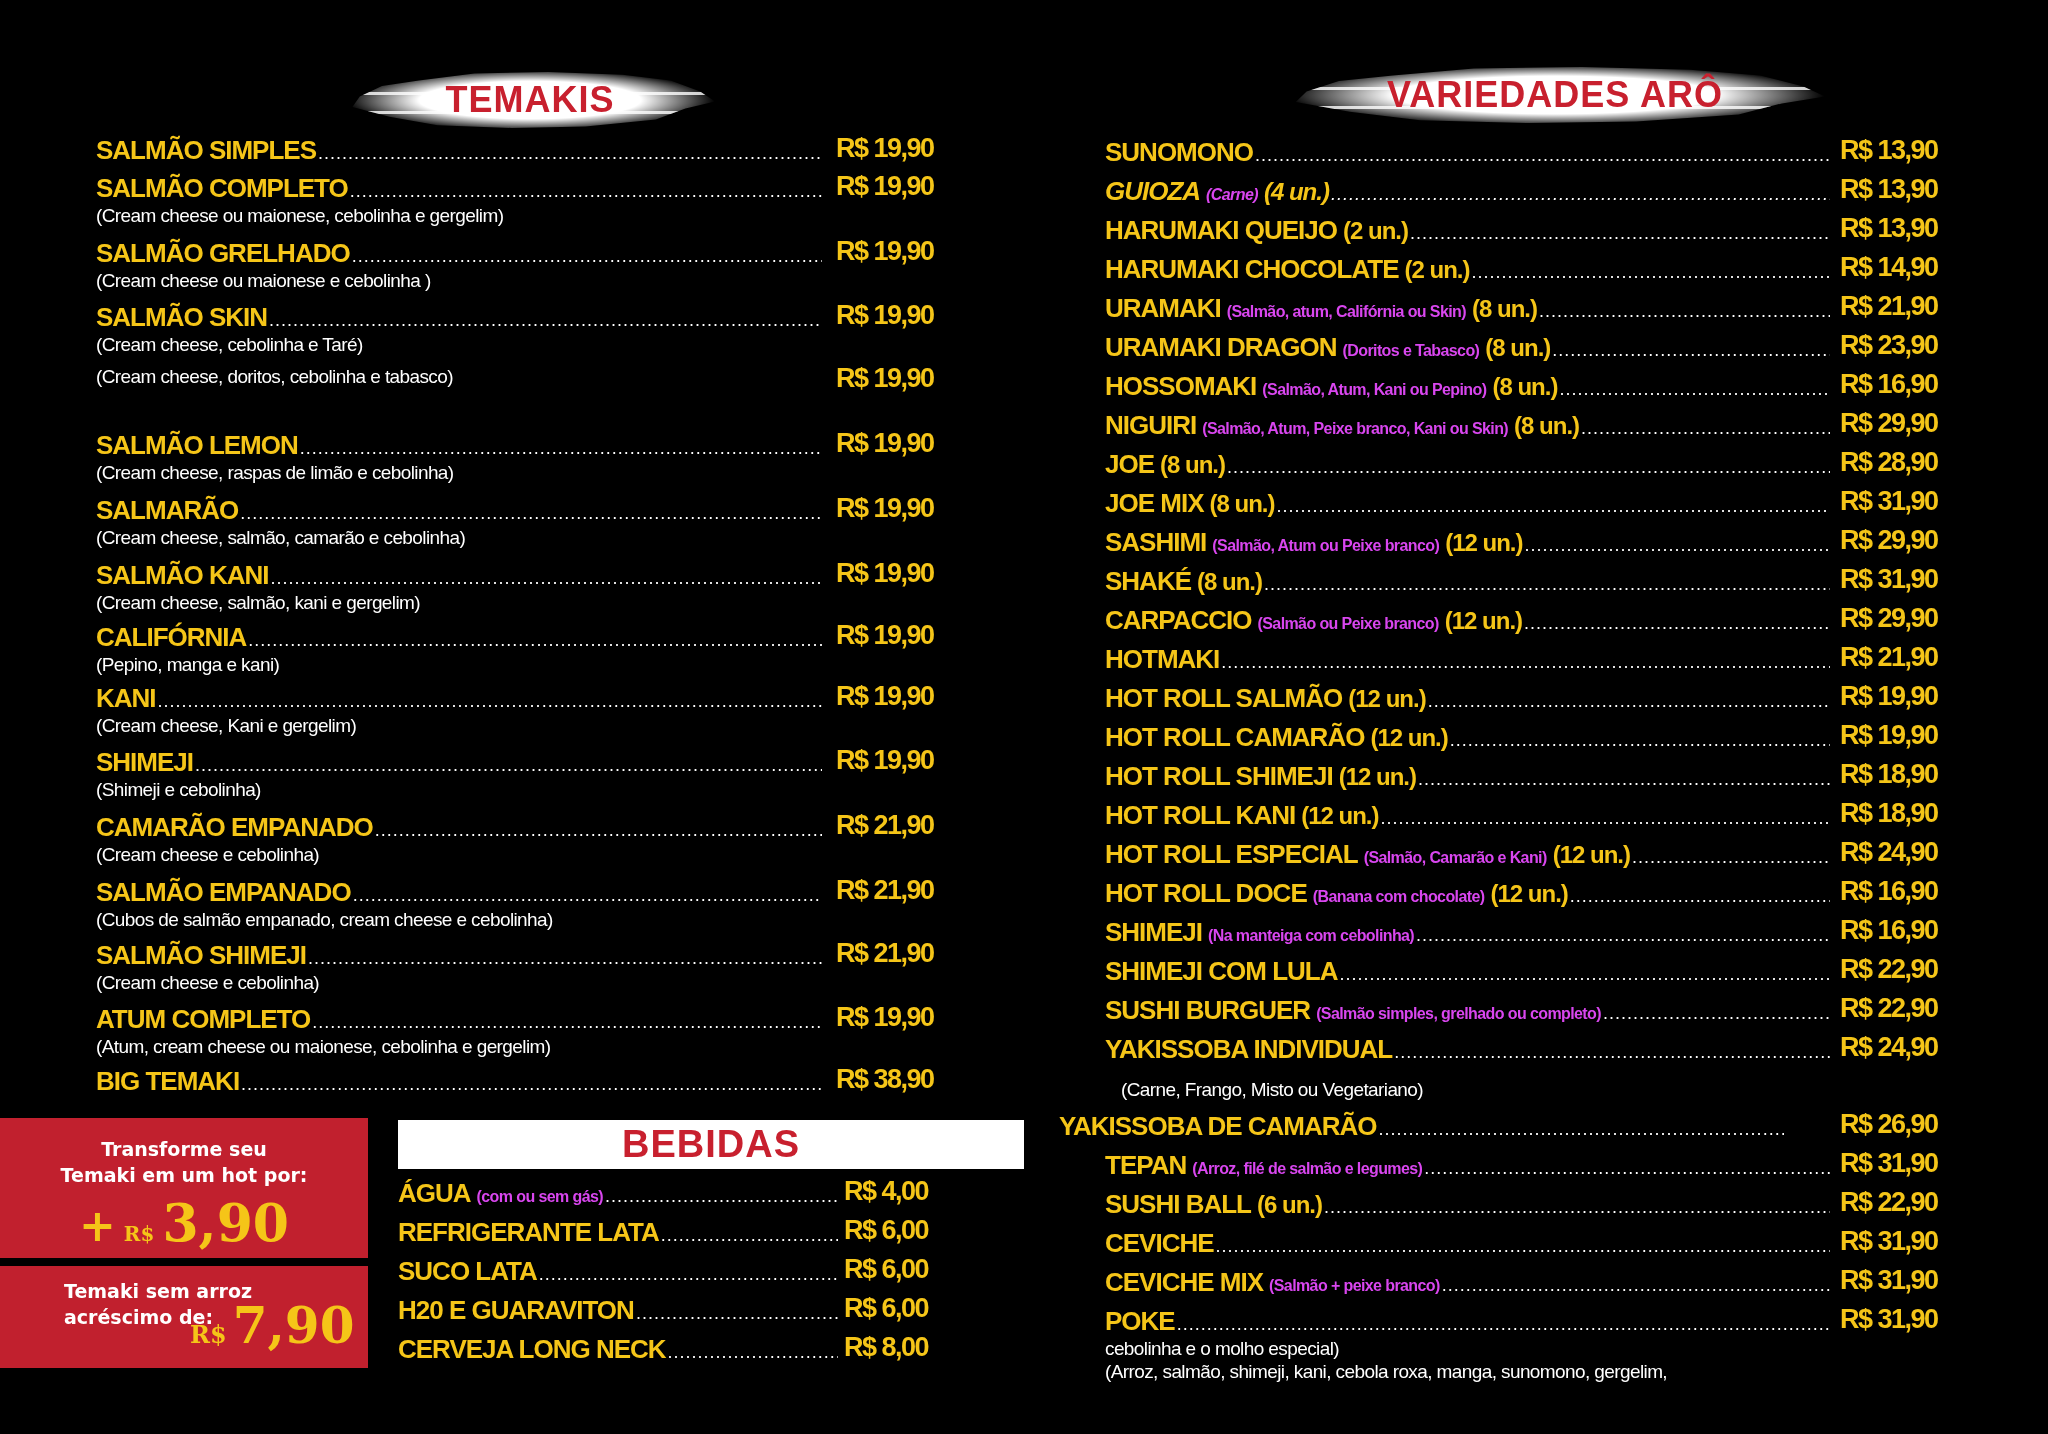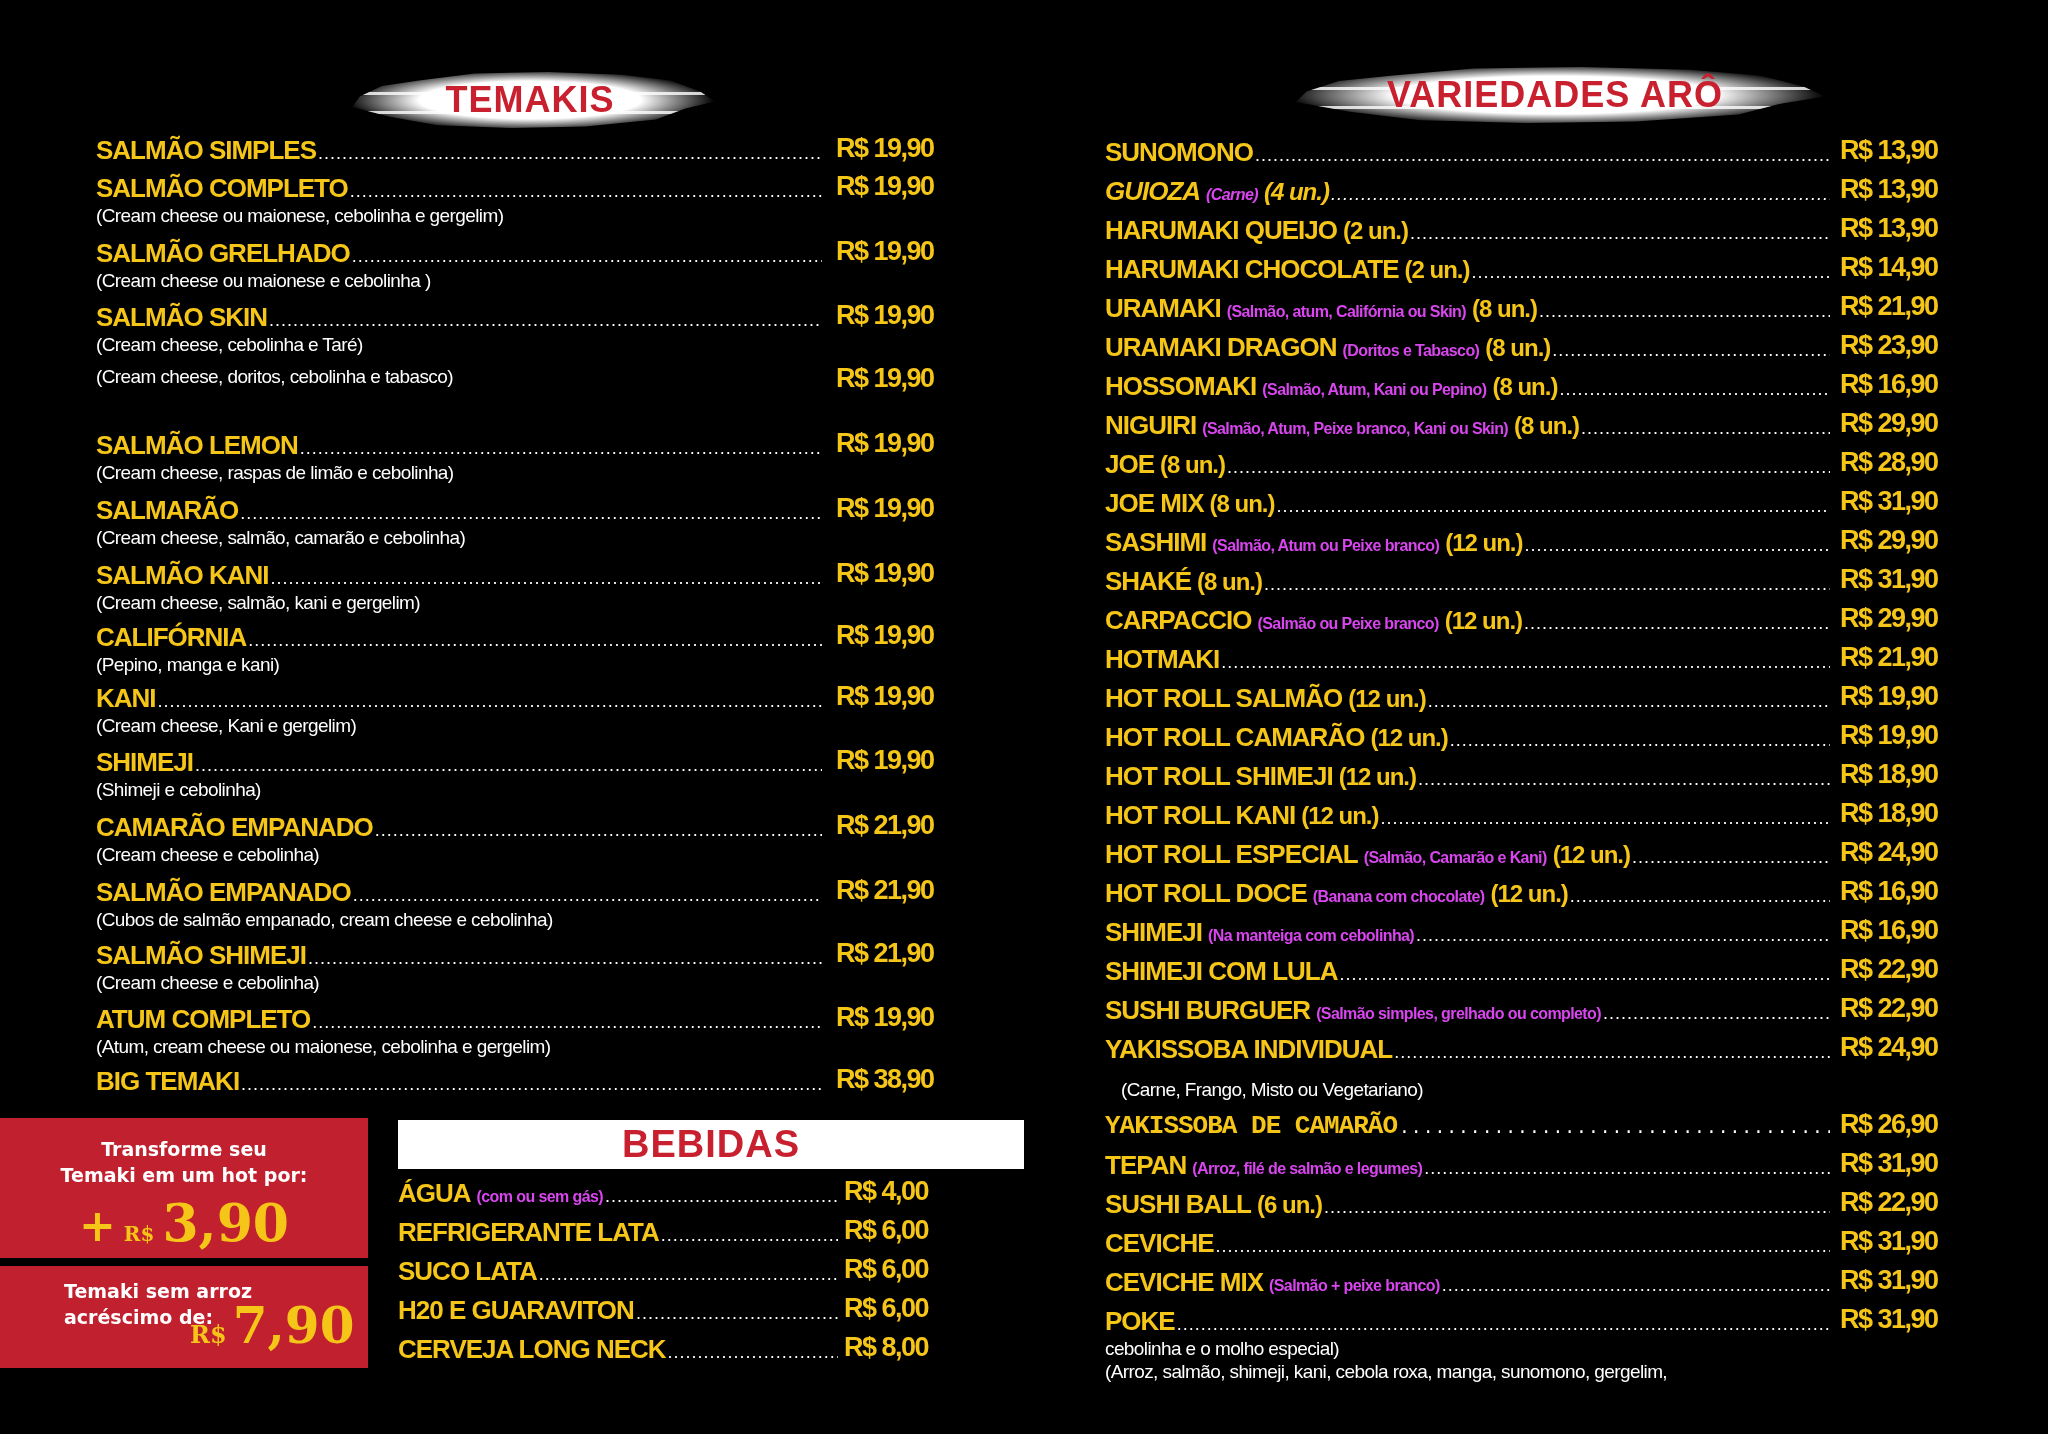--- a/index.html
+++ b/index.html
@@ -435,21 +435,21 @@
     </div>
     <span class="price" style="left: 1840px; top: 993px;">R$ 22,90</span>
     <div class="item" style="left: 1105px; top: 1034px; width: 725px;">
       <div class="row">
         <span class="name">YAKISSOBA INDIVIDUAL</span>
         <span class="dots"></span>
       </div>
       <div class="desc" style="margin-top: 14px; margin-left: 16px;">(Carne, Frango, Misto ou Vegetariano)</div>
     </div>
     <span class="price" style="left: 1840px; top: 1032px;">R$ 24,90</span>
-    <div class="item" style="left: 1105px; top: 1111px; width: 725px; font-family: Liberation Mono, monospace;">
+    <div class="item" style="left: 1059px; top: 1111px; width: 725px;">
       <div class="row">
         <span class="name">YAKISSOBA DE CAMARÃO</span>
         <span class="dots"></span>
       </div>
     </div>
     <span class="price" style="left: 1840px; top: 1109px;">R$ 26,90</span>
     <div class="item" style="left: 1105px; top: 1150px; width: 725px;">
       <div class="row">
         <span class="name">TEPAN</span>
         <span class="extra">(Arroz, filé de salmão e legumes)</span>

